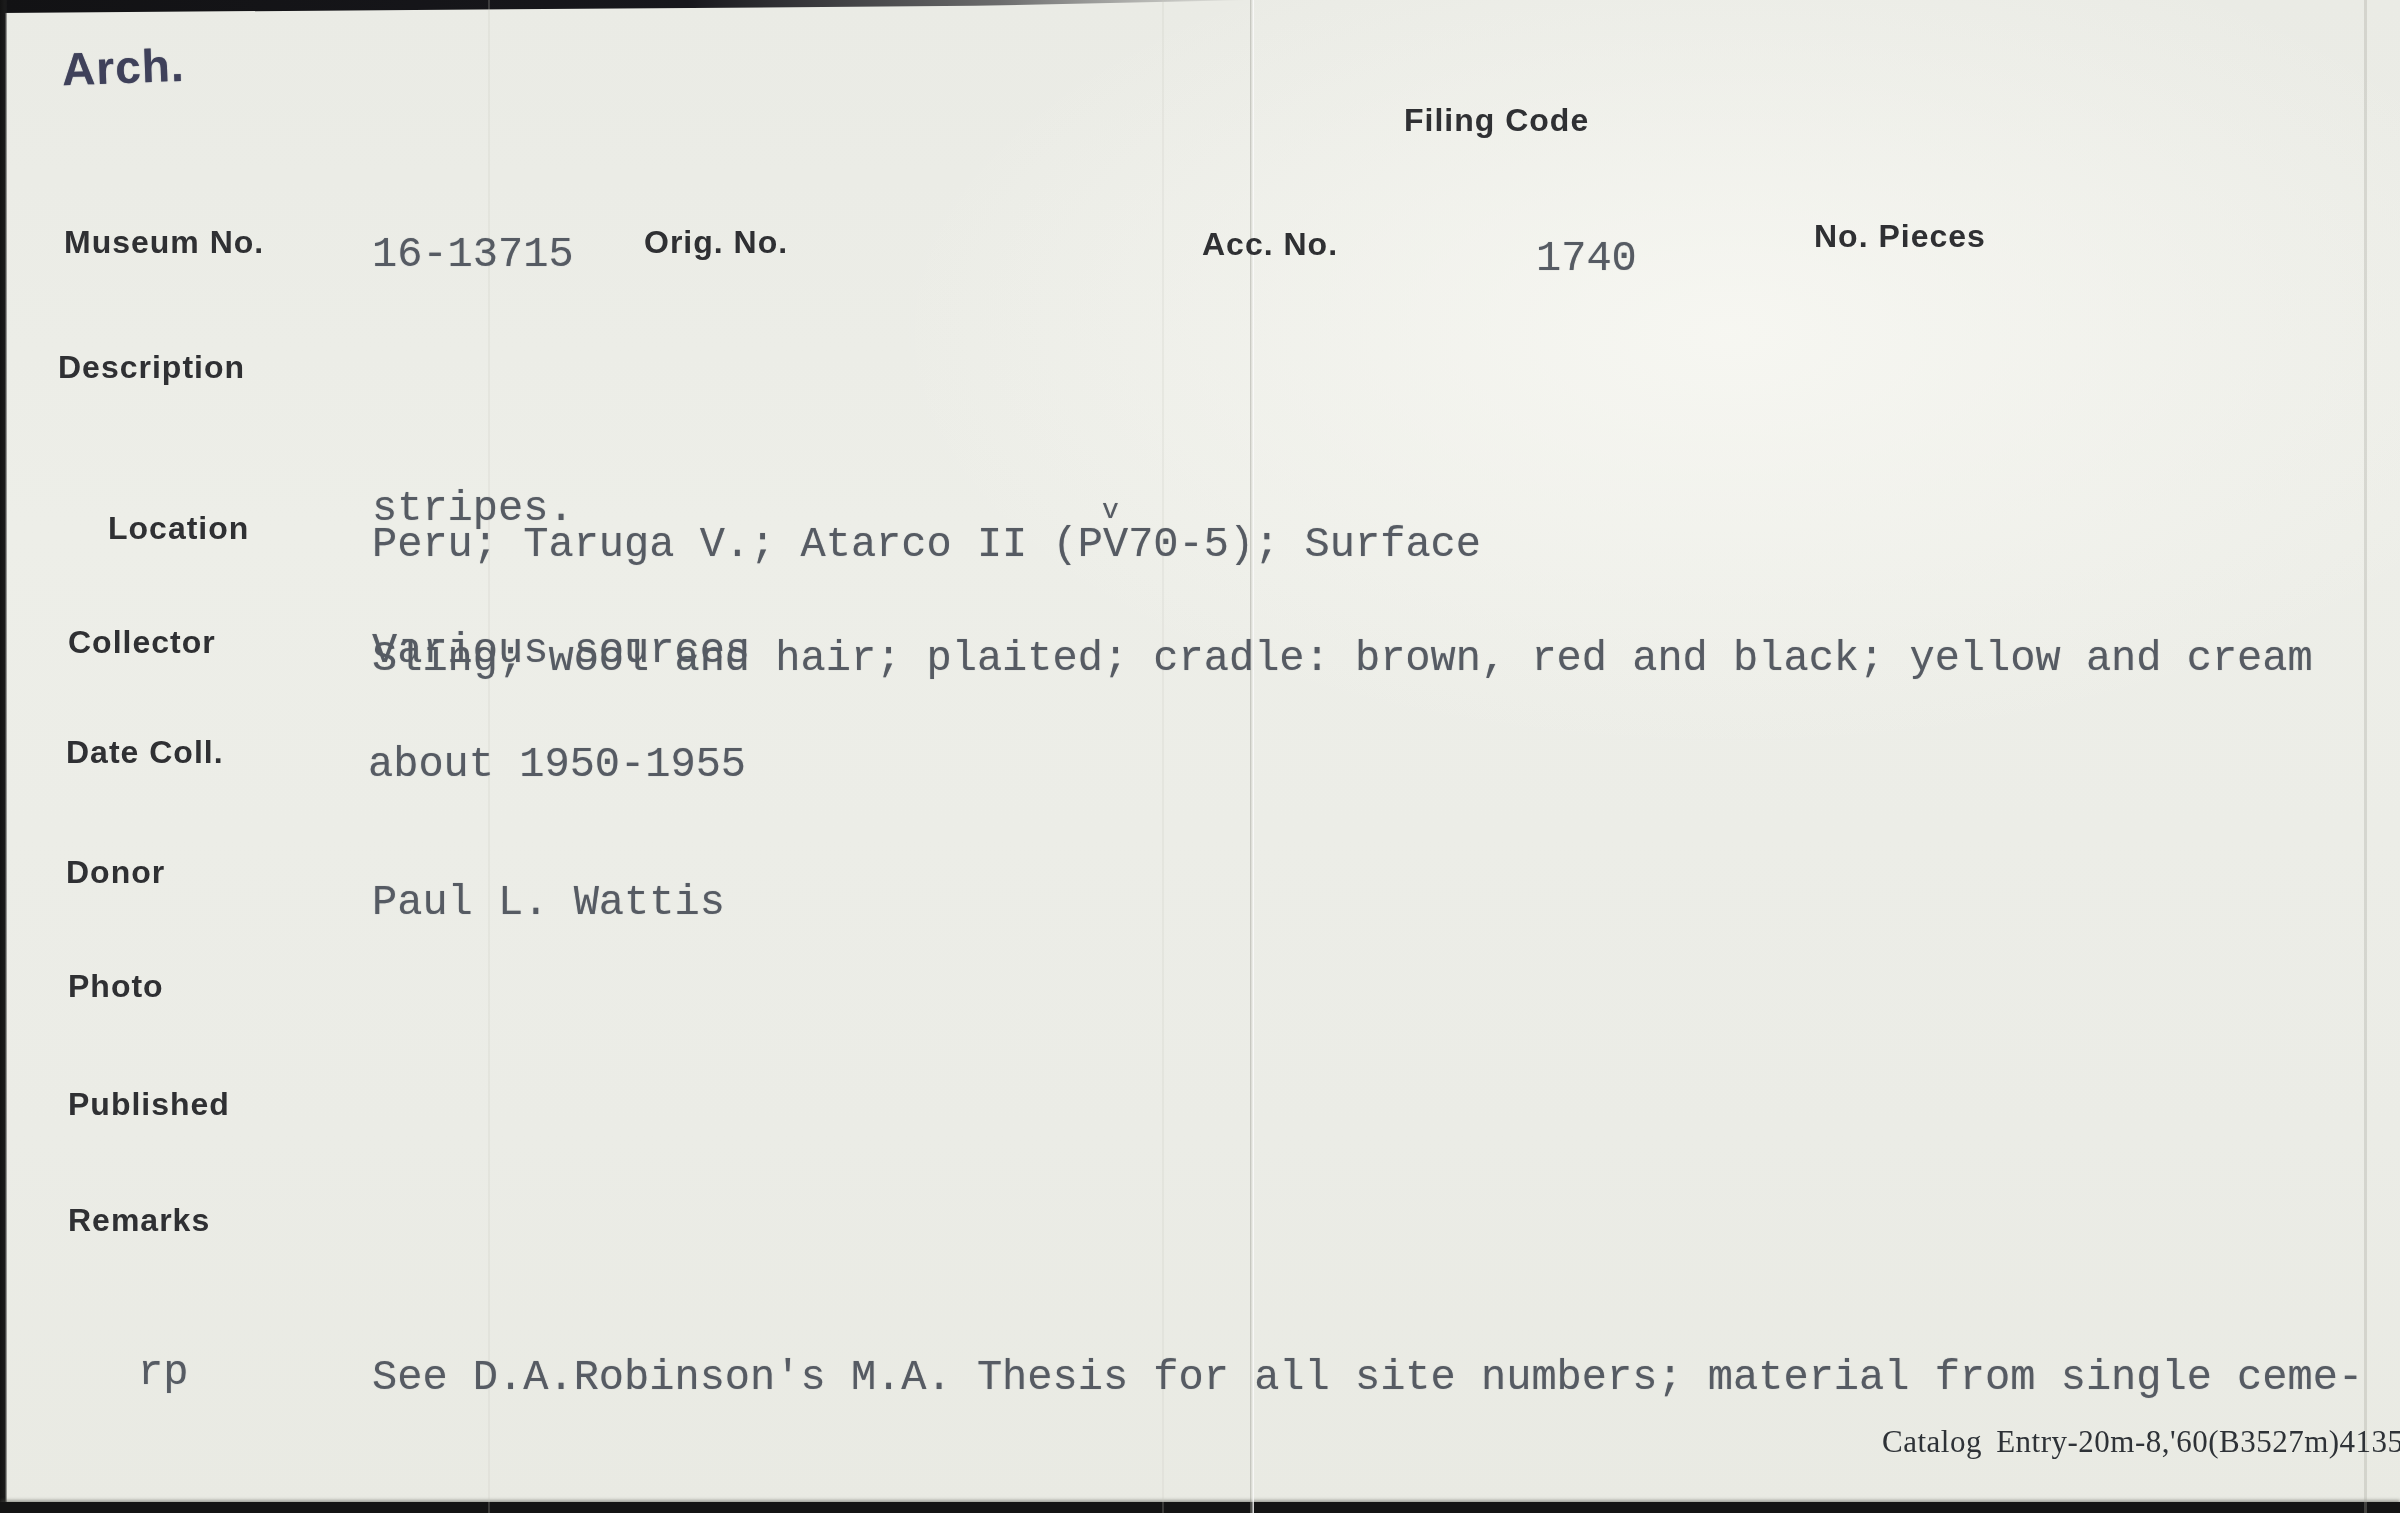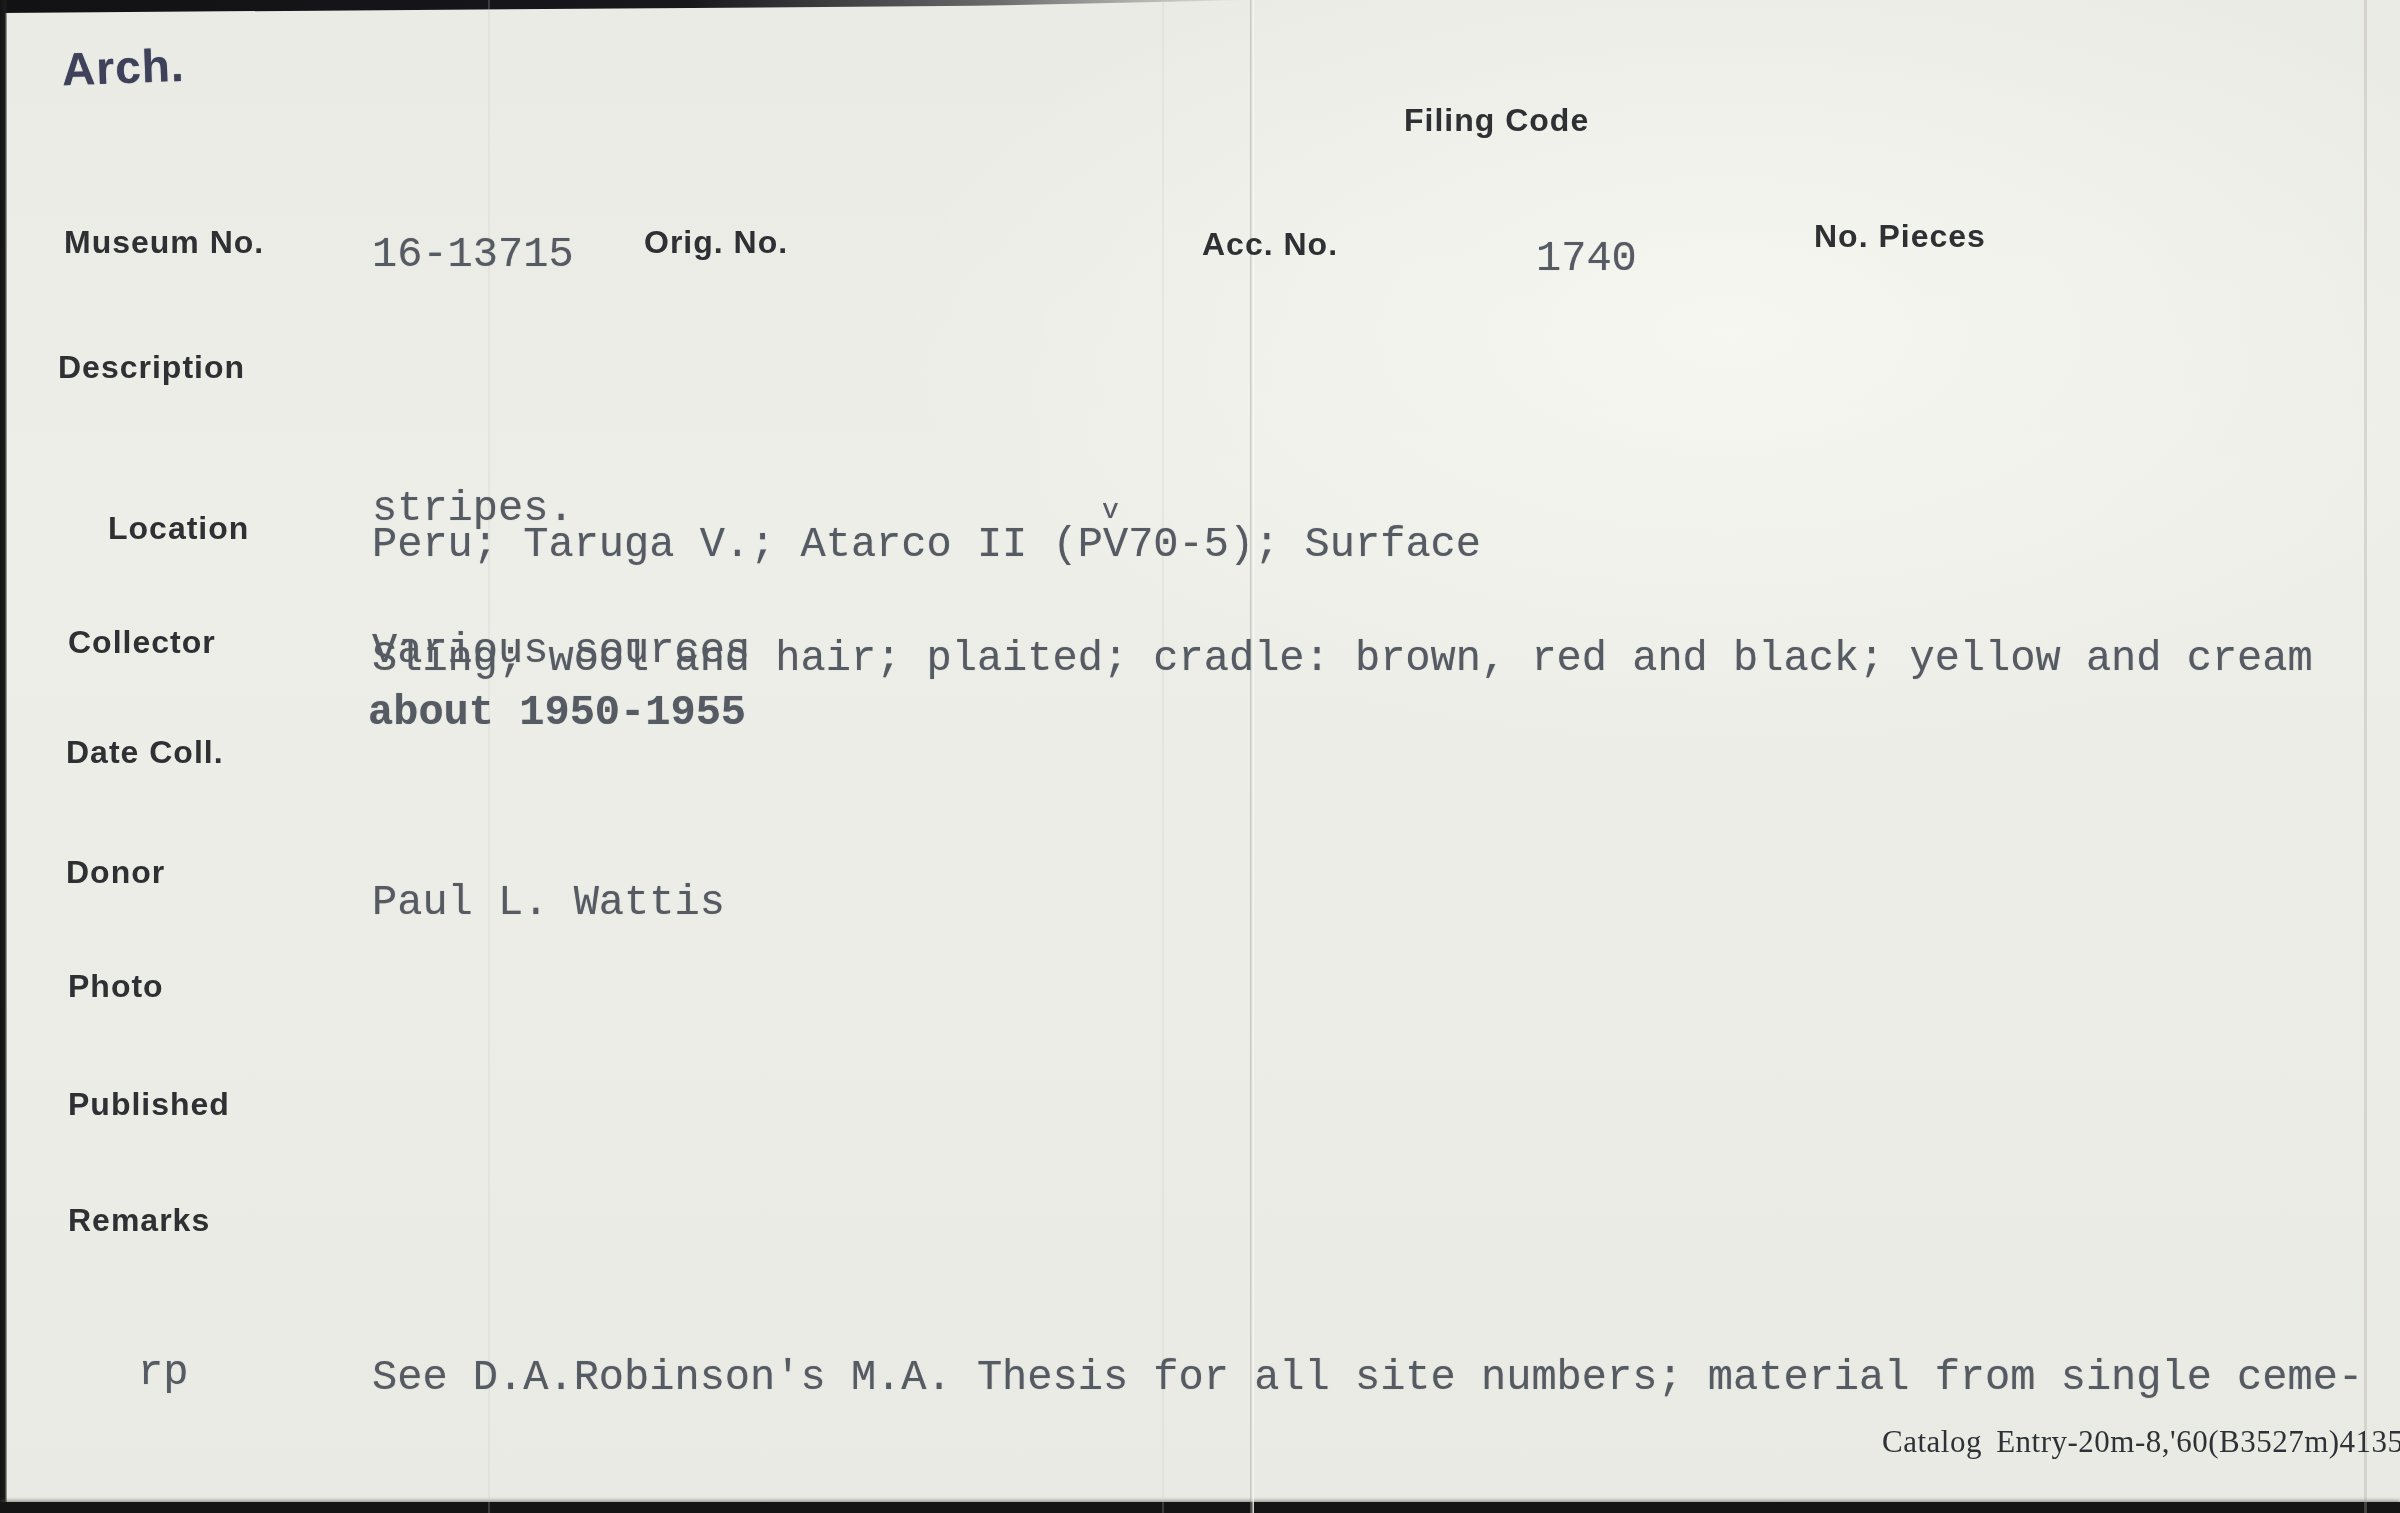--- a/index.html
+++ b/index.html
@@ -44,21 +44,21 @@
   .acc-lbl     { left: 1202px; top: 228px; }
   .acc-val     { left: 1536px; top: 238px; }
   .pieces-lbl  { left: 1814px; top: 220px; }
   .desc-lbl    { left: 58px;   top: 338px; margin-top: 13px; }
   .desc-val    { left: 372px;  top: 384px; line-height: 50px; }
   .loc-lbl     { left: 68px;   top: 512px; margin-left: 40px; }
   .loc-val     { left: 372px;  top: 524px; }
   .coll-lbl    { left: 68px;   top: 626px; }
   .coll-val    { left: 372px;  top: 630px; }
   .date-lbl    { left: 66px;   top: 736px; }
-  .date-val    { left: 368px;  top: 692px; font-weight: bold; }
+  .date-val    { left: 368px;  top: 744px; }
   .donor-lbl   { left: 66px;   top: 856px; }
   .donor-val   { left: 372px;  top: 882px; }
   .photo-lbl   { left: 68px;   top: 970px; }
   .pub-lbl     { left: 68px;   top: 1088px; }
   .rem-lbl     { left: 68px;   top: 1204px; }
   .rem-val     { left: 372px;  top: 1248px; line-height: 52px; }
   .initials    { left: 138px;  top: 1352px; }
   .footer {
     left: 1882px; top: 1426px;
     font-family: "Liberation Serif", serif;

